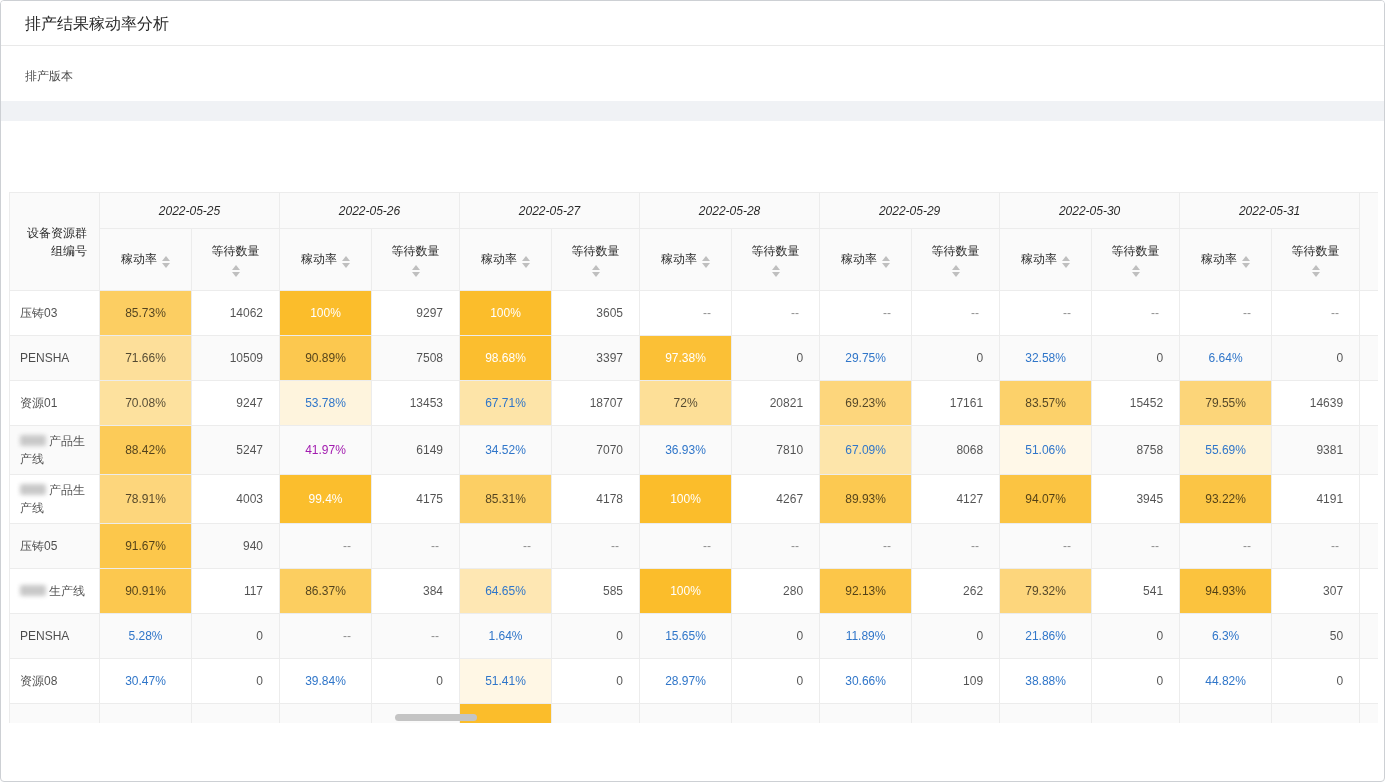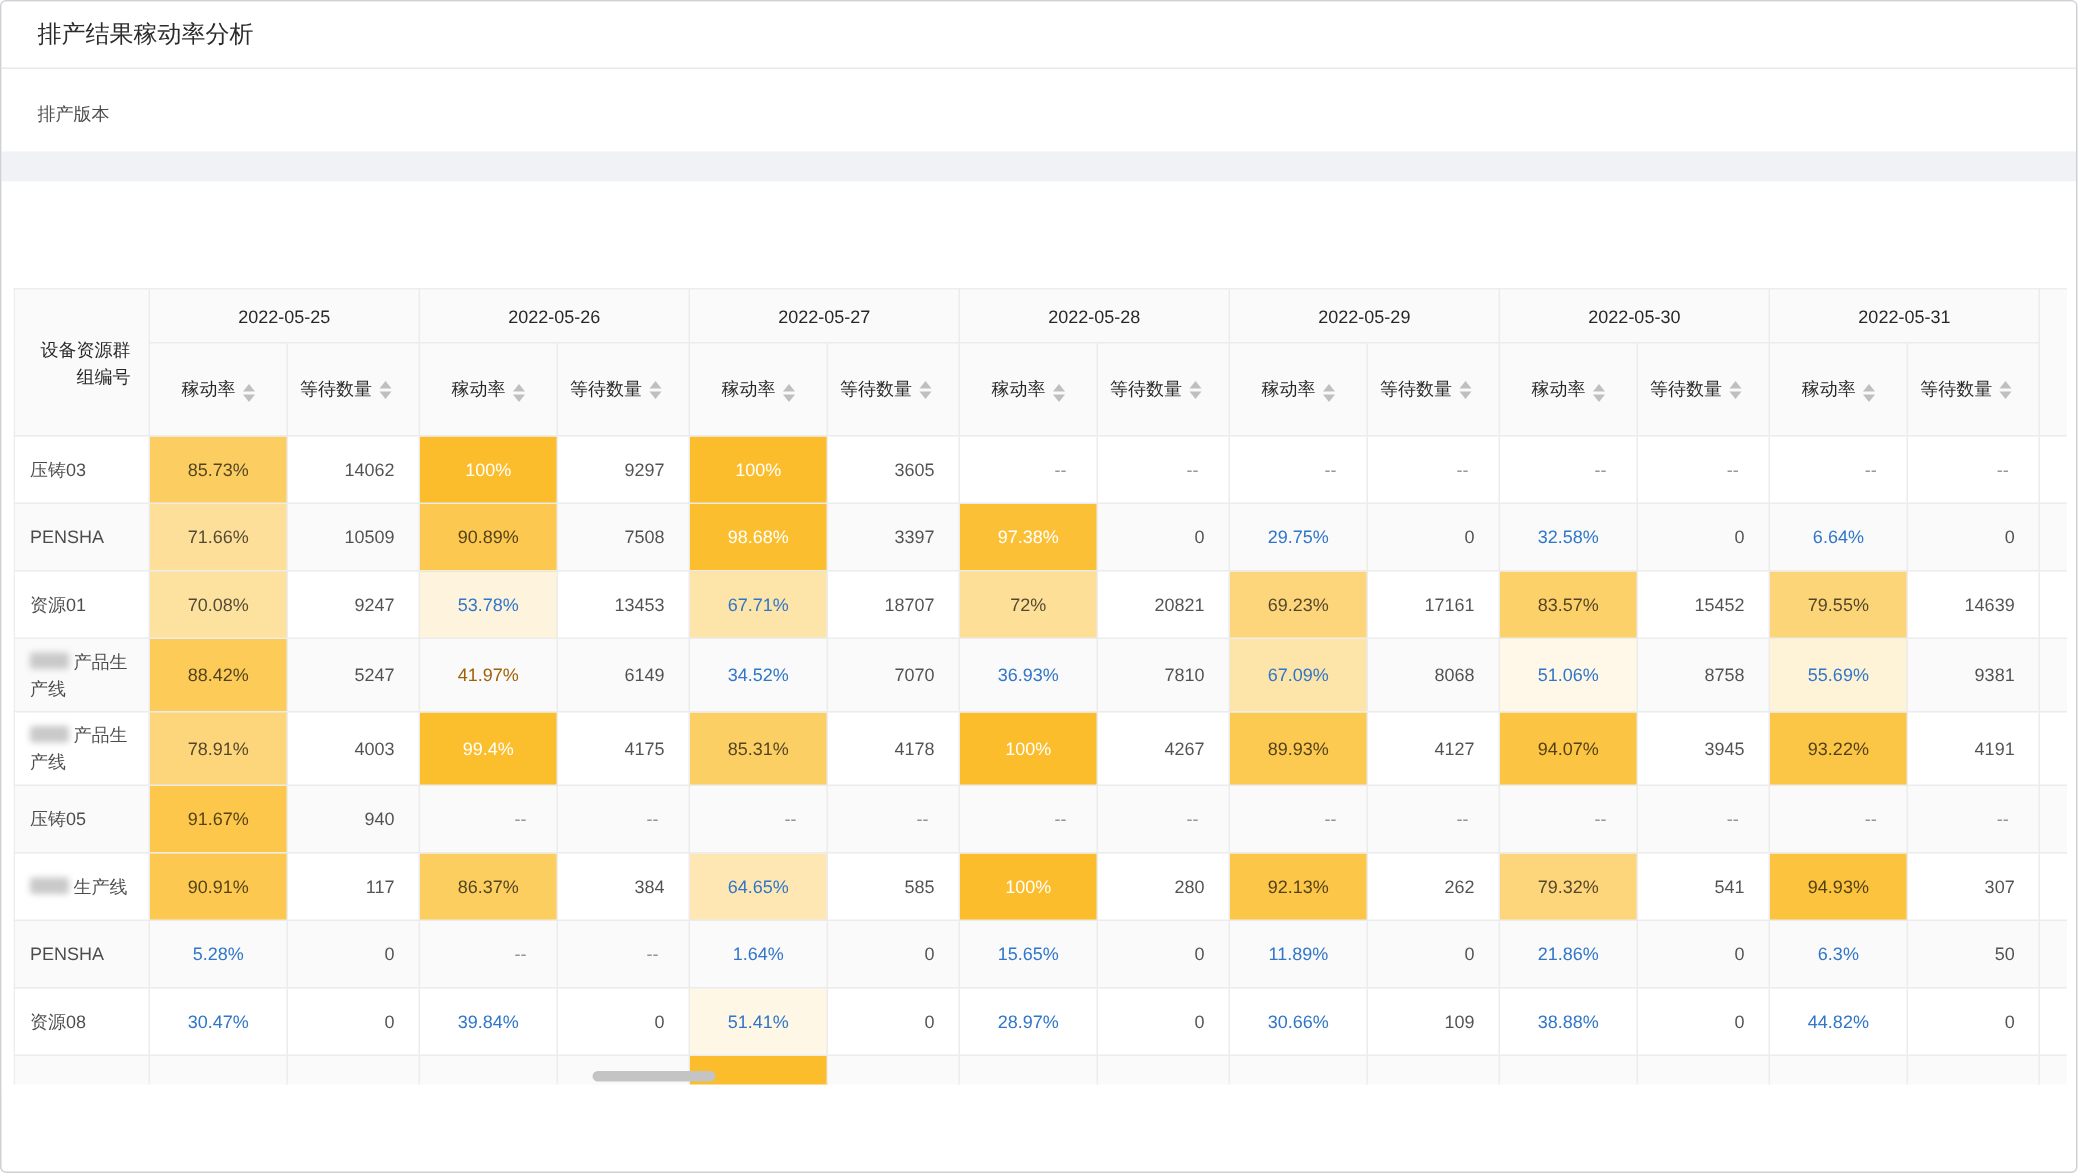--- a/index.html
+++ b/index.html
@@ -35,26 +35,26 @@
   .chevron { display:inline-flex; align-items:center; color:#9b9b9b; }
   
   .gray-strip { height:20px; background:#f0f2f5; }
   
   .card-table { background:#fff; padding:71px 8px 0; }
   .table-viewport { height:531px; overflow:hidden; width:1369px; }
   table { border-collapse:collapse; table-layout:fixed; width:1369px; }
   th, td { border:1px solid #ececec; font-size:12px; padding:4px 8px; }
   thead th { background:#fafafa; color:rgba(0,0,0,0.85); font-weight:500; }
   .h-date th { height:36px; }
-  .date-th { text-align:center; }
+  .date-th { text-align:center;font-style:italic; }
   .name-th { text-align:right; padding:0 12px; line-height:18px;margin-top:44px; }
   .h-sub th { height:62px; }
   .sliver-th { background:#fafafa; }
   .th-row { display:inline-flex; align-items:flex-end; justify-content:center; gap:5px; width:100%; }
-  .th-col { display:inline-flex; flex-direction:row; align-items:center; gap:5px; width:100%; }
+  .th-col { display:inline-flex; flex-direction:column; align-items:center; gap:5px; width:100%; }
   .sorter { display:inline-flex; flex-direction:column; gap:2px; cursor:pointer; }
   .caret { display:block; width:0; height:0; border-left:4px solid transparent; border-right:4px solid transparent; }
   .caret.up   { border-bottom:5px solid #bfbfbf; }
   .caret.down { border-top:5px solid #bfbfbf; }
   tbody tr { height:45px; }
   tbody tr:nth-child(even) td { background:#fafafa; }
   .name-td { padding:6px 10px; line-height:18px; color:rgba(0,0,0,0.7); }
   .rate-td { text-align:center; padding:4px 2px; }
   .wait-td { text-align:right; padding-right:16px; color:rgba(0,0,0,0.68); }
   .dash { color:rgba(0,0,0,0.45); text-align:right; padding-right:20px; }
@@ -273,21 +273,21 @@
             <td class="rate-td" style="background:rgba(251,189,43,0.70);color:rgba(0,0,0,0.68)">83.57%</td>
             <td class="wait-td">15452</td>
             <td class="rate-td" style="background:rgba(251,189,43,0.63);color:rgba(0,0,0,0.68)">79.55%</td>
             <td class="wait-td">14639</td>
             <td class="sliver-td"></td>
           </tr>
           <tr>
             <td class="name-td"><span class="redact"></span>产品生产线</td>
             <td class="rate-td" style="background:rgba(251,189,43,0.79);color:rgba(0,0,0,0.68)">88.42%</td>
             <td class="wait-td">5247</td>
-            <td class="rate-td" style="color:#a16207">41.97%</td>
+            <td class="rate-td" style="color:#a21caf">41.97%</td>
             <td class="wait-td">6149</td>
             <td class="rate-td" style="color:#3076c9">34.52%</td>
             <td class="wait-td">7070</td>
             <td class="rate-td" style="color:#3076c9">36.93%</td>
             <td class="wait-td">7810</td>
             <td class="rate-td" style="background:rgba(251,189,43,0.40);color:#3076c9">67.09%</td>
             <td class="wait-td">8068</td>
             <td class="rate-td" style="background:rgba(251,189,43,0.11);color:#3076c9">51.06%</td>
             <td class="wait-td">8758</td>
             <td class="rate-td" style="background:rgba(251,189,43,0.19);color:#3076c9">55.69%</td>

